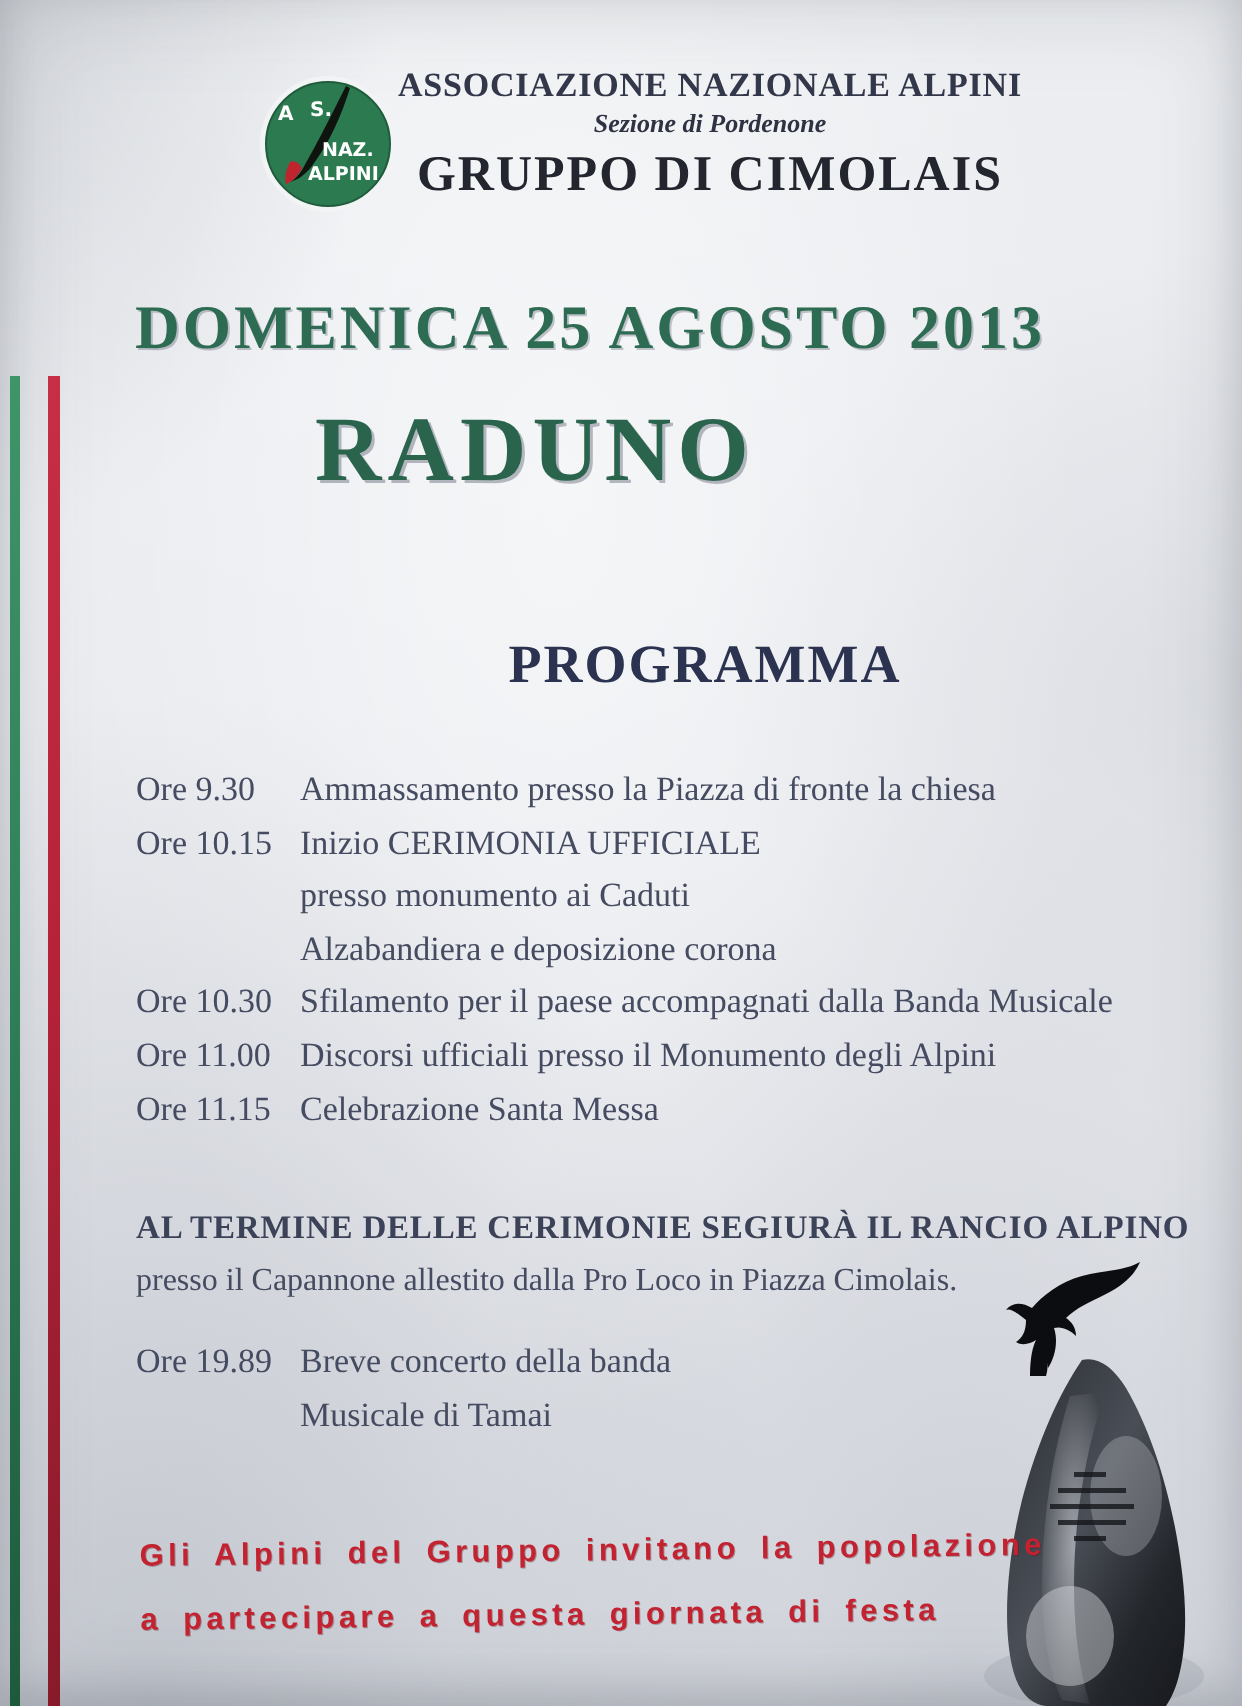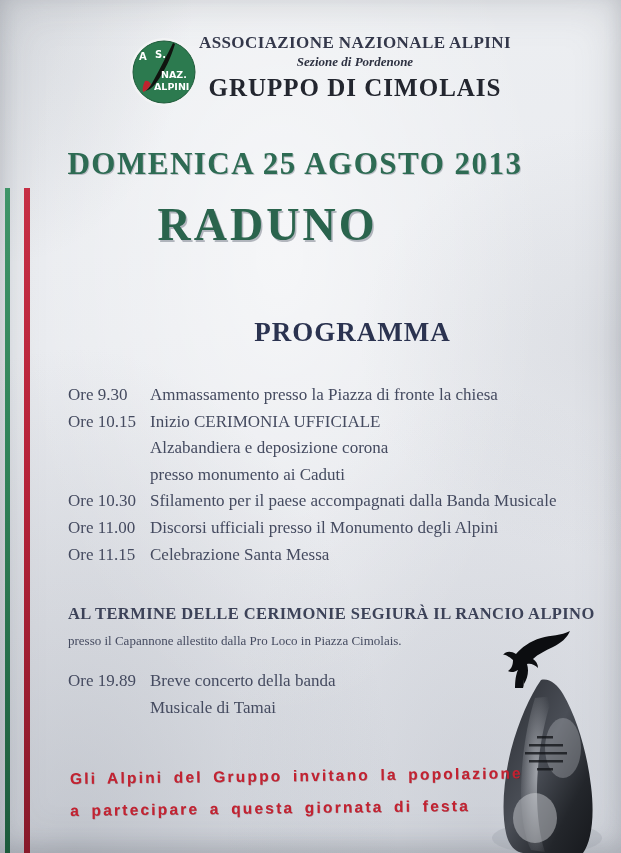--- a/index.html
+++ b/index.html
@@ -39,21 +39,21 @@
   .prog-heading{position:absolute;left:0;top:317px;width:621px;text-align:center;
     font-size:27px;font-weight:bold;letter-spacing:1px;color:#2b3350;padding-left:42px;}
   
   .program{position:absolute;left:68px;top:382px;width:520px;color:#454b60;}
   .prog-row{display:flex;line-height:26.6px;font-size:17px;}
   .prog-time{width:82px;flex:0 0 82px;}
   .prog-text{flex:1;}
   
   .notice{position:absolute;left:68px;top:600px;width:530px;color:#3c4258;}
   .notice-l1{font-size:16.5px;font-weight:bold;letter-spacing:.4px;line-height:27px;}
-  .notice-l2{font-size:13px;line-height:27px;color:#454b60;}
+  .notice-l2{font-size:16px;line-height:27px;color:#454b60;}
   
   .afternoon{position:absolute;left:68px;top:668px;width:460px;color:#454b60;}
   
   .footer-red{position:absolute;left:70px;top:760px;width:480px;
     font-family:"Liberation Sans", sans-serif;font-weight:bold;
     font-size:15.5px;letter-spacing:2.2px;word-spacing:4px;
     color:#c32231;transform:rotate(-0.7deg);
     text-shadow:.5px .5px 0 rgba(90,20,30,.35);}
   .footer-red .line{line-height:32px;white-space:nowrap;}
   
@@ -95,25 +95,25 @@
   <div class="prog-row">
     <span class="prog-time">Ore 9.30</span>
     <span class="prog-text">Ammassamento presso la Piazza di fronte la chiesa</span>
   </div>
   <div class="prog-row">
     <span class="prog-time">Ore 10.15</span>
     <span class="prog-text">Inizio CERIMONIA UFFICIALE</span>
   </div>
   <div class="prog-row">
     <span class="prog-time"></span>
-    <span class="prog-text">Alzabandiera e deposizione corona</span>
+    <span class="prog-text">presso monumento ai Caduti</span>
   </div>
   <div class="prog-row">
     <span class="prog-time"></span>
-    <span class="prog-text">presso monumento ai Caduti</span>
+    <span class="prog-text">Alzabandiera e deposizione corona</span>
   </div>
   <div class="prog-row">
     <span class="prog-time">Ore 10.30</span>
     <span class="prog-text">Sfilamento per il paese accompagnati dalla Banda Musicale</span>
   </div>
   <div class="prog-row">
     <span class="prog-time"></span>
   </div>
   <div class="prog-row">
     <span class="prog-time">Ore 11.00</span>

